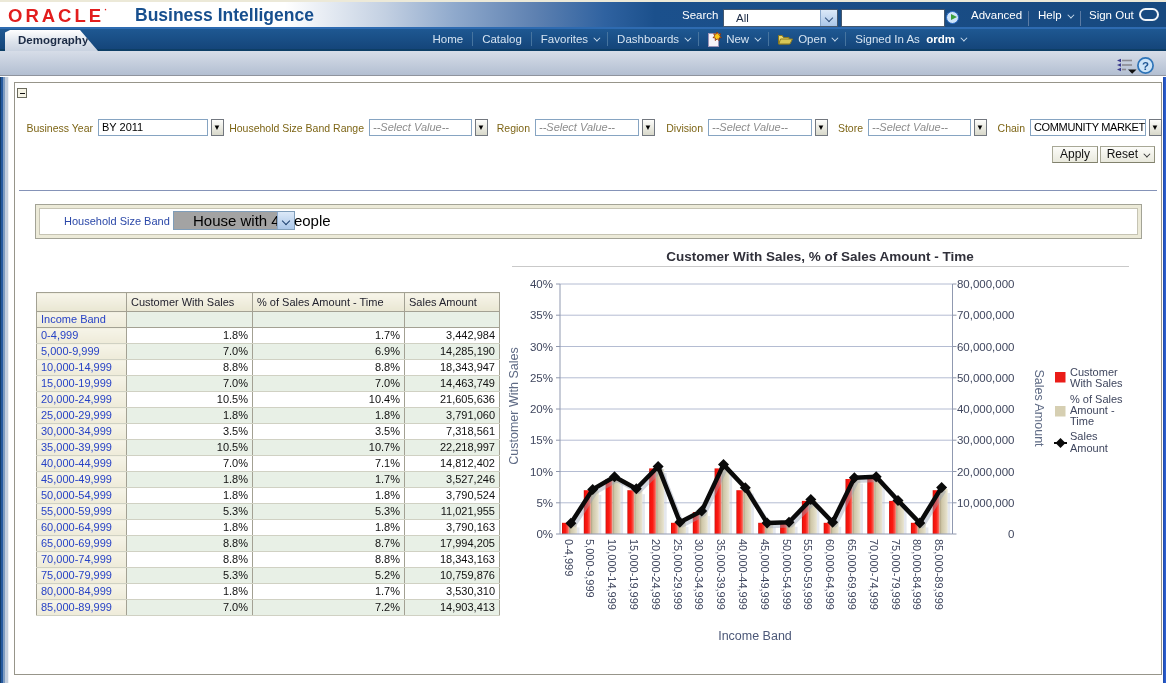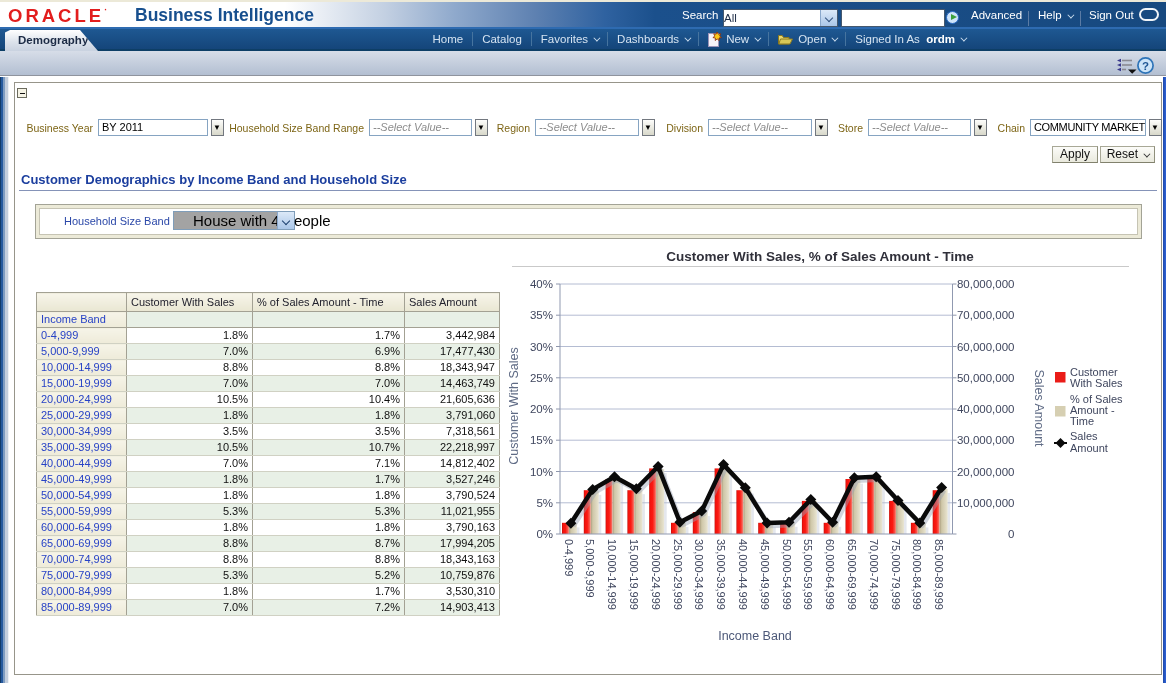--- a/index.html
+++ b/index.html
@@ -5,21 +5,21 @@
 html,body { width:1166px; height:683px; background:#fff; font-family:"Liberation Sans",sans-serif; overflow:hidden; }
 #page { position:relative; width:976px; height:683px; }
 .topline { position:absolute; left:0; top:0; width:1166px; height:2px; background:#ece9d8; }
 .brandbar { position:absolute; left:0; top:2px; width:1166px; height:25px;
   background:linear-gradient(to right,#ffffff 0px,#ffffff 285px,#c3d0e2 385px,#8fa9cc 455px,#5e81b1 535px,#2f62a0 605px,#1b508c 655px,#17497f 100%); }
 .oracle { position:absolute; left:8px; top:3px; font-size:18.5px; font-weight:bold; color:#e21d1d; letter-spacing:3px; }
 .oracle .tm { font-size:9px; vertical-align:9px; letter-spacing:0; }
 .bitxt { position:absolute; left:135px; top:2.5px; font-size:17.5px; font-weight:bold; color:#174f8e; }
 .srabs { position:absolute; color:#fff; font-size:11.5px; }
 .alldd { position:absolute; left:723px; top:7px; width:115px; height:18px; background:#fff; border:1px solid #45586e; display:flex; align-items:center; }
-.alldd .t { flex:1; padding-left:0; color:#1c2b45; font-size:11.5px; }
+.alldd .t { flex:1; padding-left:12px; color:#1c2b45; font-size:11.5px; }
 .alldd .a { width:17px; height:16px; background:linear-gradient(#dce9f8,#aac6e8); border-left:1px solid #8aa8cc; position:relative; }
 .alldd .a:after { content:""; position:absolute; left:4.5px; top:4.5px; width:5px; height:5px; border-right:1.8px solid #32527e; border-bottom:1.8px solid #32527e; transform:rotate(45deg); }
 .sinput { position:absolute; left:841px; top:7px; width:104px; height:18px; background:#fff; border:1px solid #45586e; }
 .playbtn { position:absolute; left:946px; top:8.5px; width:13px; height:13px; border-radius:50%; background:#cfe4fa; border:1.5px solid #2a6cc8; }
 .playbtn:after { content:""; position:absolute; left:4px; top:2.5px; border-left:6px solid #3ba03b; border-top:3.5px solid transparent; border-bottom:3.5px solid transparent; }
 .tsep { position:absolute; width:1px; height:15px; top:9px; background:#5b7ba4; }
 .chev { display:inline-block; width:5px; height:5px; border-right:1.6px solid #cfe0f0; border-bottom:1.6px solid #cfe0f0; transform:rotate(45deg) translateY(-2px); margin-left:5px; }
 .oic { width:20px; height:13px; border:2.5px solid #f0f4f8; border-radius:7px; }
 .bluline { position:absolute; left:0; top:27px; width:1166px; height:2px; background:#2e6bb1; }
 .navbar { position:absolute; left:0; top:29px; width:1166px; height:20px; background:linear-gradient(#1e5892,#14457a); }
@@ -139,21 +139,20 @@
     <div class="pinput" style="left:708px;width:104px"><span class="selv">--Select Value--</span></div>
     <div class="pbtn" style="left:814.5px">▼</div>
     <div class="plabel" style="left:663px;width:200px">Store</div>
     <div class="pinput" style="left:868px;width:103px"><span class="selv">--Select Value--</span></div>
     <div class="pbtn" style="left:973.5px">▼</div>
     <div class="plabel" style="left:825px;width:200px">Chain</div>
     <div class="pinput" style="left:1030px;width:116px"><span class="val"><span style="letter-spacing:-0.35px">COMMUNITY MARKET</span></span></div>
     <div class="pbtn" style="left:1148.5px">▼</div>
   <div class="btn" style="left:1052px;width:46px;">Apply</div>
   <div class="btn" style="left:1100px;width:55px;">Reset <span class="chev" style="border-color:#333;margin-left:2px"></span></div>
-  <div class="sectitle">Customer Demographics by Income Band and Household Size</div>
   <div class="secline"></div>
   <div class="secbox">
       <div class="inner">
     <div class="hsb">Household Size Band</div>
     <div class="hsel">House with 4 People<span class="arr"></span></div>
   </div>
     </div>
   <table class="piv">
   <colgroup>
         <col style="width:90px">
@@ -177,21 +176,21 @@
 <tr>
           <td class="c1 blue">0-4,999</td>
           <td class="w num">1.8%</td>
           <td class="w num">1.7%</td>
           <td class="w num">3,442,984</td>
         </tr>
 <tr>
           <td class="c1 blue">5,000-9,999</td>
           <td class="g num">7.0%</td>
           <td class="g num">6.9%</td>
-          <td class="g num">17,477,430</td>
+          <td class="g num">14,285,190</td>
         </tr>
 <tr>
           <td class="c1 blue">10,000-14,999</td>
           <td class="w num">8.8%</td>
           <td class="w num">8.8%</td>
           <td class="w num">18,343,947</td>
         </tr>
 <tr>
           <td class="c1 blue">15,000-19,999</td>
           <td class="g num">7.0%</td>

